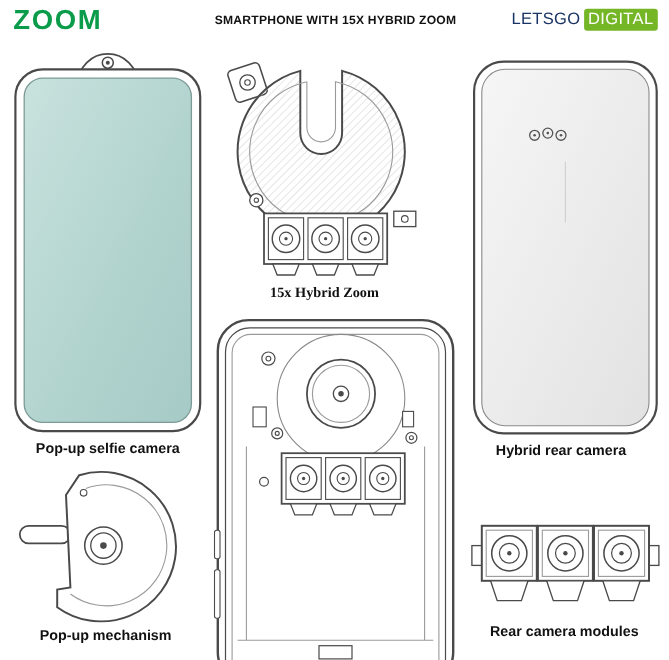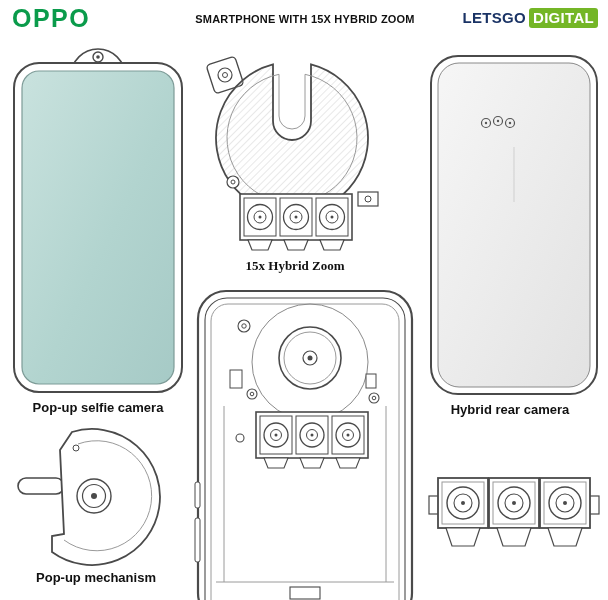--- a/index.html
+++ b/index.html
@@ -10,21 +10,21 @@
   
   .oppo{
     position:absolute;left:12px;top:4px;
     font-size:25px;font-weight:800;letter-spacing:1.5px;
     color:var(--oppo-green,#0a9b4b);
   }
   .title{
     position:absolute;left:178px;top:13px;width:230px;text-align:center;
     font-size:11px;font-weight:700;letter-spacing:.2px;white-space:nowrap;margin-left:12px;
   }
-  .lgd{position:absolute;right:10px;top:9px;font-size:15px;font-weight:700;letter-spacing:.3px;}
+  .lgd{position:absolute;right:10px;top:9px;font-size:15px;font-weight:400;letter-spacing:.3px;}
   .lgd1{color:var(--brand-navy,#1a3365);}
   .lgd2{background:var(--brand-green,#74b626);color:#fff;padding:1px 4px 2px 4px;border-radius:3px;margin-left:3px;}
   
   figure{margin:0;padding:0;position:absolute;}
   .fig-front{left:10px;top:44px;}
   .fig-zoom{left:200px;top:46px;}
   .fig-rear{left:428px;top:52px;}
   .fig-popup{left:16px;top:428px;}
   .fig-frame{left:194px;top:286px;}
   .fig-modules{left:428px;top:468px;}
@@ -35,21 +35,21 @@
   .cap-zoom{left:203px;top:258px;width:184px;font-family:Liberation Serif, serif;}
   .cap-rear{left:418px;top:402px;width:184px;}
   .cap-popup{left:4px;top:570px;width:184px;}
   .cap-modules{left:421px;top:566px;width:184px;}
 </style>
 </head>
 <body>
 
 <div class="page">
 
-  <div class="oppo">OPPO</div>
+  <div class="oppo">ZOOM</div>
   <div class="title">SMARTPHONE WITH 15X HYBRID ZOOM</div>
   <div class="lgd"><span class="lgd1">LETSGO</span><span class="lgd2">DIGITAL</span></div>
 
   <figure class="fig-front">
     <svg width="176" height="352" viewBox="0 0 176 352">
       <defs>
         <linearGradient id="scr" x1="0" y1="0" x2="1" y2="1">
           <stop offset="0" stop-color="#c9e2de"></stop>
           <stop offset="0.55" stop-color="#b2d4cf"></stop>
           <stop offset="1" stop-color="#a6cac6"></stop>
@@ -221,14 +221,15 @@
         <rect x="116" y="14" width="42" height="42" fill="none" stroke="#9a9a9a" stroke-width="1"></rect>
         <circle cx="137" cy="35" r="16" fill="none" stroke="#4a4a4a" stroke-width="1.4"></circle>
         <circle cx="137" cy="35" r="9" fill="none" stroke="#4a4a4a" stroke-width="1.1"></circle>
         <circle cx="137" cy="35" r="2" fill="#4a4a4a"></circle>
       </g>
       <polygon points="18,60 52,60 46,78 24,78" fill="#fff" stroke="#4a4a4a" stroke-width="1.2"></polygon>
       <polygon points="69,60 103,60 97,78 75,78" fill="#fff" stroke="#4a4a4a" stroke-width="1.2"></polygon>
       <polygon points="120,60 154,60 148,78 126,78" fill="#fff" stroke="#4a4a4a" stroke-width="1.2"></polygon>
     </svg>
   </figure>
+  <div class="cap cap-modules">Rear camera modules</div>
 
 </div>
 
 </body></html>

